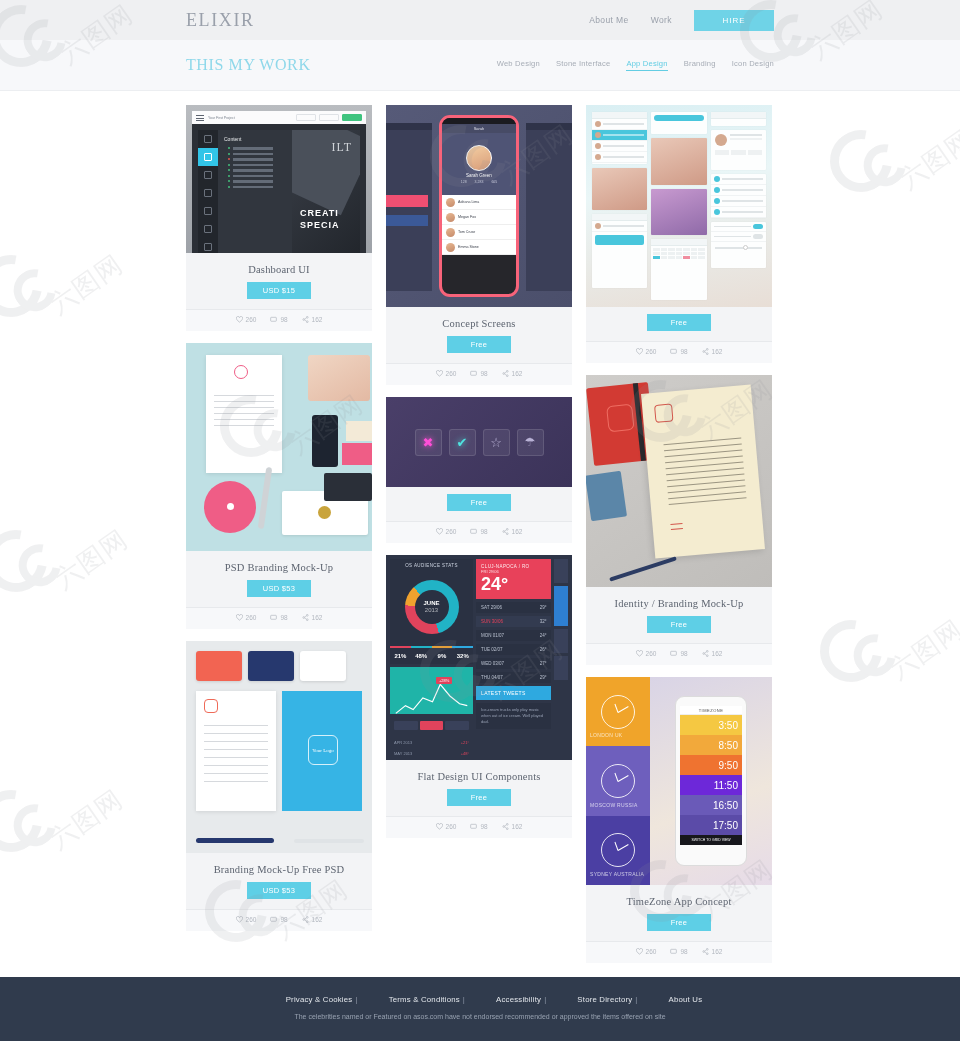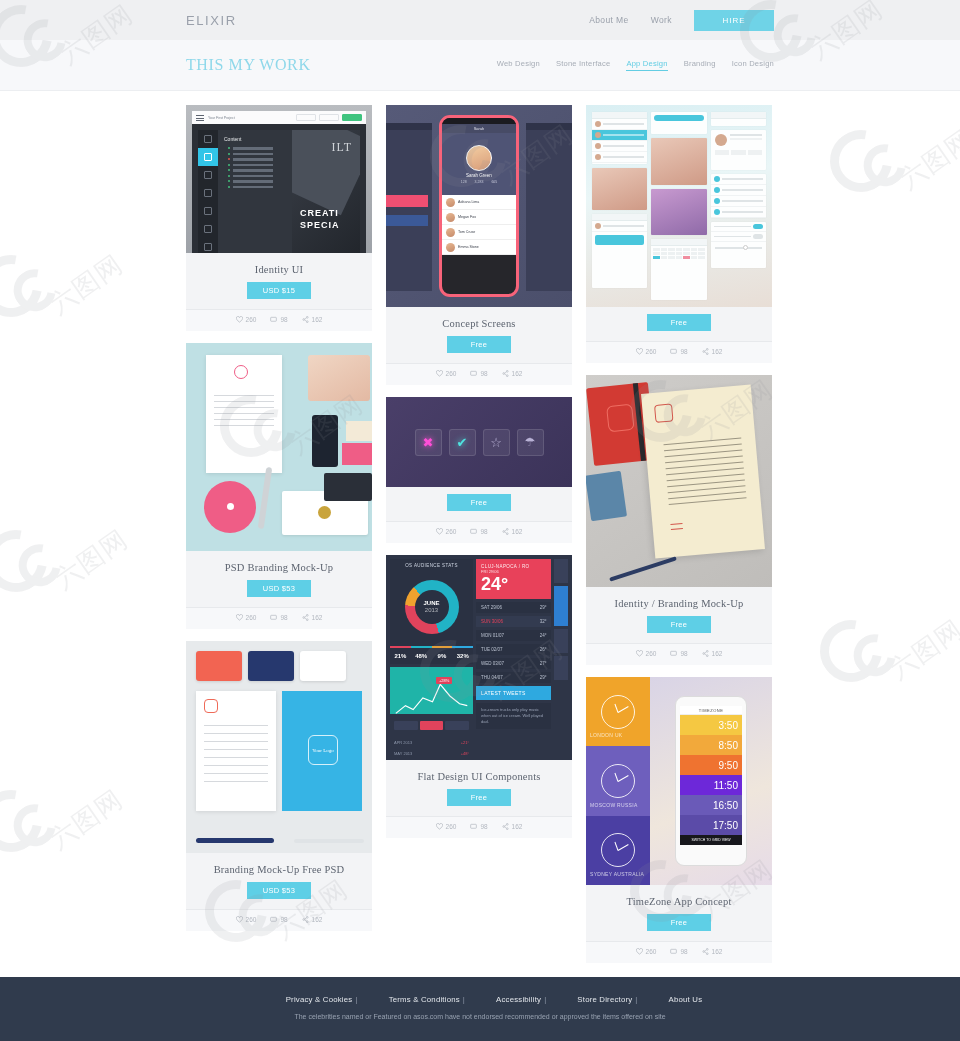--- a/index.html
+++ b/index.html
@@ -31,21 +31,21 @@
   }
 
   
   .topbar {
     position: relative; z-index: 5;
     height: 40px; background: #eff0f2;
     display: flex; align-items: center;
     padding: 0 186px 0 186px;
   }
   .brand {
-    font-size: 13px; letter-spacing: 1.6px; color: #9aa0ab; font-weight: 400;
+    font-size: 18px; letter-spacing: 1.6px; color: #9aa0ab; font-weight: 400; font-family: Liberation Serif, serif;
   }
   .nav-right { margin-left: auto; display: flex; align-items: center; gap: 22px; }
   .nav-link { font-size: 8.5px; color: #9aa0ab; letter-spacing: .4px; cursor: pointer; }
   .hire-btn {
     width: 80px; height: 21px; background: #6fd3e7; color: #ffffff;
     font-size: 8px; letter-spacing: 1px; display: flex; align-items: center;
     justify-content: center; border: none; cursor: pointer;
   }
 
   
@@ -392,21 +392,21 @@
                     <span class="tx"></span>
                   </div>
             </div>
             <div class="hero">
               <div class="shape"></div>
               <div class="ilt">ILT</div>
               <div class="cs"><span>CREATI</span><br><span>SPECIA</span></div>
             </div>
           </div>
         </div>
-        <div class="card-title">Identity UI</div>
+        <div class="card-title">Dashboard UI</div>
         <div class="price-wrap">
               <button class="price">USD $15</button>
             </div>
         <div class="stats">
           <span class="stat">
             <svg width="7" height="7" viewBox="0 0 16 16">
                   <path d="M8 14S1 9.5 1 5.5A3.5 3.5 0 018 3.8 3.5 3.5 0 0115 5.5C15 9.5 8 14 8 14z" fill="none" stroke="#b3b8c0" stroke-width="1.6"></path>
                 </svg>
             <span>260</span>
           </span>

